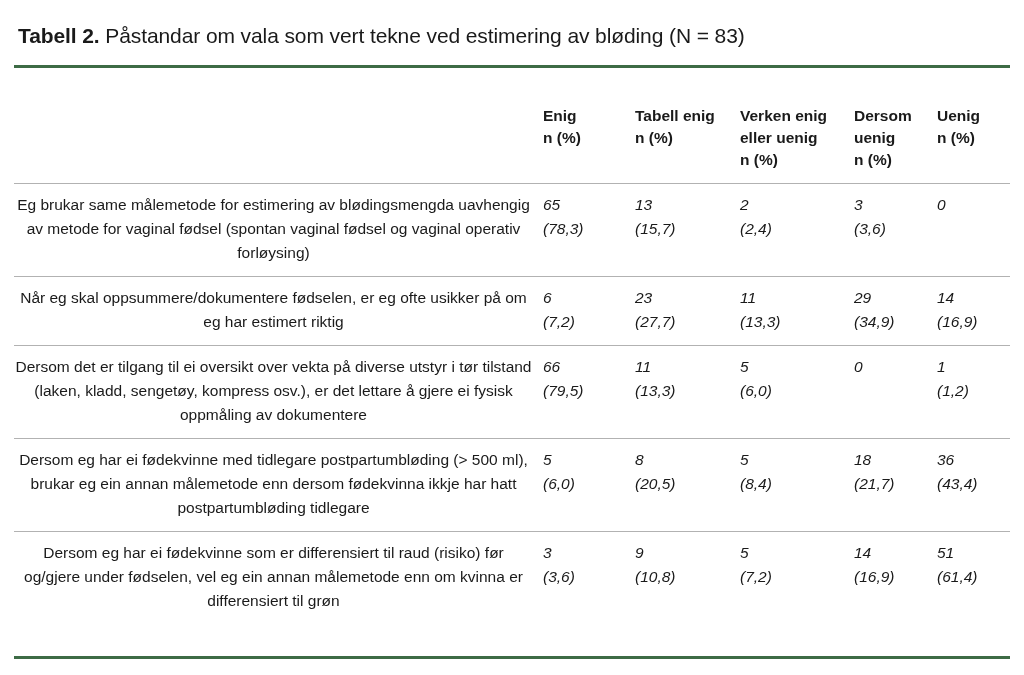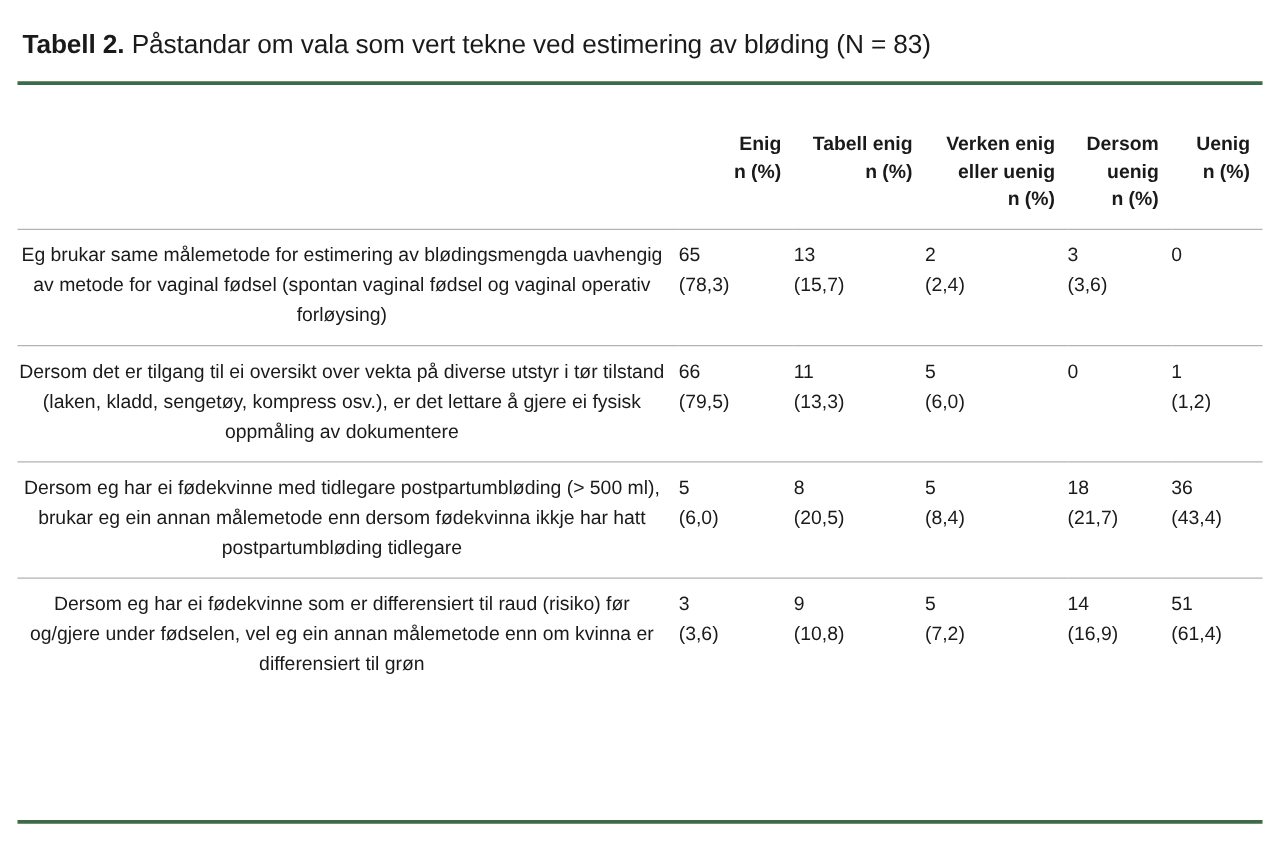--- a/index.html
+++ b/index.html
@@ -96,23 +96,23 @@
   }
   table.data tbody tr:last-child td {
     border-bottom: 0;
   }
 
   td.statement {
     padding-right: 16px;
     padding-left: 10px;
     text-align: center;
   }
-  td.val { white-space: pre-line; }
-
-  .hdr-line { display: block; text-align: right; }
+  td.val { white-space: pre-line; font-style: italic; }
+
+  .hdr-line { display: block; }
 </style>
 </head>
 <body>
 
 <div class="page">
 
   <div class="caption">
     <span class="caption-label">Tabell 2.</span><span class="caption-text"> Påstandar om vala som vert tekne ved estimering av bløding (N = 83)</span>
   </div>
 
@@ -164,20 +164,33 @@
 (78,3)</td>
         <td class="val">13
 (15,7)</td>
         <td class="val">2
 (2,4)</td>
         <td class="val">3
 (3,6)</td>
         <td class="val">0</td>
       </tr>
       <tr>
+        <td class="statement">Når eg skal oppsummere/dokumentere fødselen, er eg ofte usikker på om eg har estimert riktig</td>
+        <td class="val">6
+(7,2)</td>
+        <td class="val">23
+(27,7)</td>
+        <td class="val">11
+(13,3)</td>
+        <td class="val">29
+(34,9)</td>
+        <td class="val">14
+(16,9)</td>
+      </tr>
+      <tr>
         <td class="statement">Dersom det er tilgang til ei oversikt over vekta på diverse utstyr i tør tilstand (laken, kladd, sengetøy, kompress osv.), er det lettare å gjere ei fysisk oppmåling av dokumentere</td>
         <td class="val">66
 (79,5)</td>
         <td class="val">11
 (13,3)</td>
         <td class="val">5
 (6,0)</td>
         <td class="val">0</td>
         <td class="val">1
 (1,2)</td>

